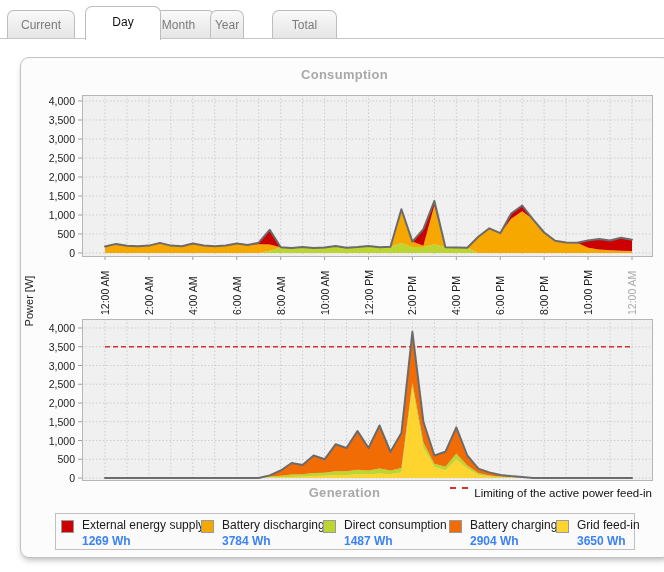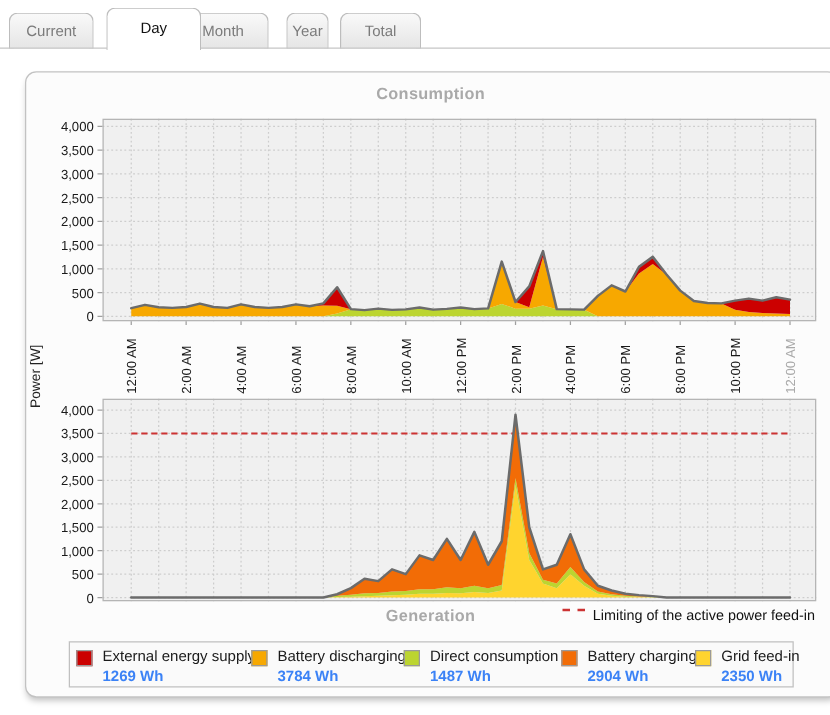--- a/index.html
+++ b/index.html
@@ -53,21 +53,21 @@
   .legend-label { margin-left:21px; font-size:12px; color:#1a1a1a; white-space:nowrap; }
   .legend-value { margin-left:21px; font-size:12px; font-weight:bold; color:#3b82f6; margin-top:2px; }
 </style>
 </head>
 <body>
 
 <div id="tab-bar">
     <div class="tab" style="left: 7px; width: 68px;">Current</div>
     <div class="tab active" style="left: 85px; width: 76px;">Day</div>
     <div class="tab" style="left: 142px; width: 73px;">Month</div>
-    <div class="tab" style="left: 229px; width: 34px;">Year</div>
+    <div class="tab" style="left: 210px; width: 34px;">Year</div>
     <div class="tab" style="left: 272px; width: 65px;">Total</div>
   </div>
 <div class="tab-bar-line"></div>
 
 <div class="panel">
 
   <div class="chart-title" id="consumption-title">Consumption</div>
 
   <svg id="svg-consumption" class="chart-svg" width="647" height="238">
       <rect x="61" y="6" width="571" height="162" fill="#f0f0f0"></rect>
@@ -244,16 +244,16 @@
         <div class="legend-value">1487 Wh</div>
       </div>
       <div class="legend-item" style="left: 393px;">
         <span class="legend-swatch" style="background: rgb(242, 108, 6);"></span>
         <div class="legend-label">Battery charging</div>
         <div class="legend-value">2904 Wh</div>
       </div>
       <div class="legend-item" style="left: 500px;">
         <span class="legend-swatch" style="background: rgb(255, 212, 46);"></span>
         <div class="legend-label">Grid feed-in</div>
-        <div class="legend-value">2350 Wh</div>
+        <div class="legend-value">3650 Wh</div>
       </div>
     </div>
 </div>
 
 </body></html>

